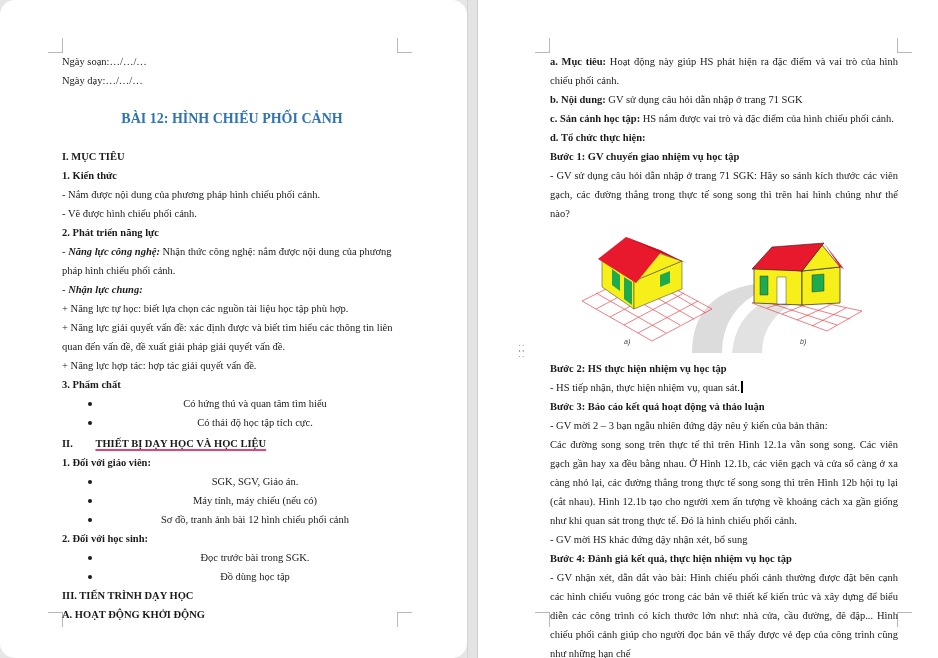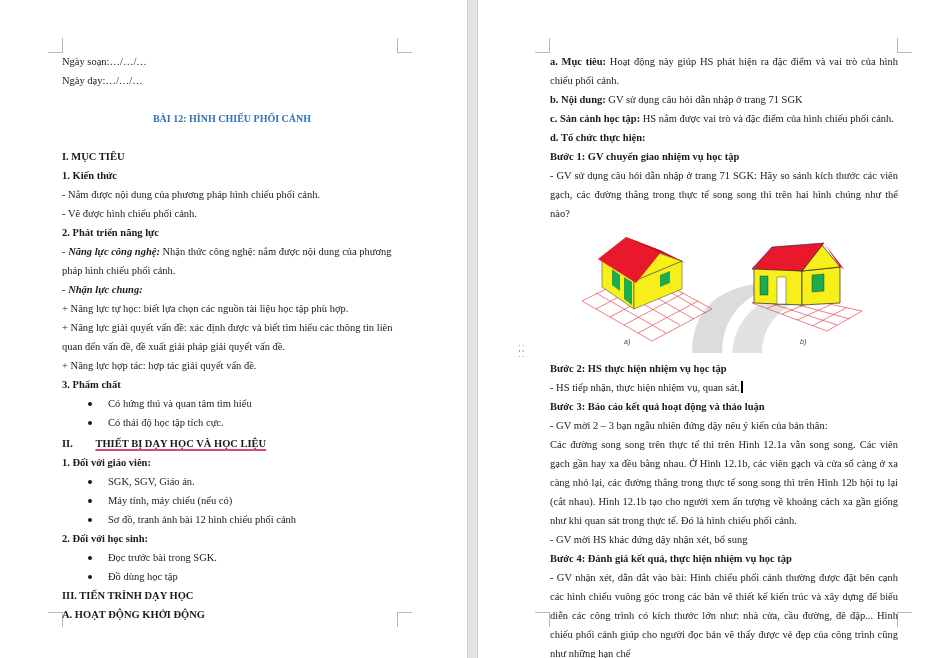--- a/index.html
+++ b/index.html
@@ -6,46 +6,46 @@
   body {
     width: 938px; height: 658px; overflow: hidden;
     background: #e6e6e6;
     position: relative;
     font-family: "Liberation Serif", "DejaVu Serif", serif;
     color: #1a1a1a;
   }
   .page {
     position: absolute; top: 0; height: 658px; background: #ffffff;
   }
-  #page-left { left: 0; width: 467px; }
+  #page-left { left: 0; width: 467px; border-radius: 15px; }
   #page-right { left: 478px; width: 460px; }
   .gap {
     position: absolute; left: 467px; top: 0; width: 11px; height: 658px;
     background: #e3e3e3; border-left: 1px solid #d4d4d4; border-right: 1px solid #cfcfcf;
     box-sizing: border-box;
   }
   .corner { position: absolute; width: 14px; height: 14px; border-color: #b8b8b8; border-style: solid; border-width: 0; }
   .c-tl { border-right-width: 1px; border-bottom-width: 1px; }
   .c-tr { border-left-width: 1px; border-bottom-width: 1px; }
   .c-bl { border-right-width: 1px; border-top-width: 1px; }
   .c-br { border-left-width: 1px; border-top-width: 1px; }
 
   .content { position: absolute; font-size: 10.5px; line-height: 19px; }
   #left-content { left: 62px; top: 52px; width: 340px; }
   #right-content { left: 550px; top: 52px; width: 348px; text-align: justify; }
 
   p { margin: 0; }
   .title {
     color: #2e74b5; font-weight: bold; text-align: center;
-    margin-top: 19px; margin-bottom: 19px; font-size: 10px;
+    margin-top: 19px; margin-bottom: 19px; font-size: 14px;
   }
   .h1 { font-weight: bold; margin-top: 0; }
   .h2 { font-weight: bold; }
   .ital { font-style: italic; font-weight: bold; text-align: center; }
-  ul.bul { list-style: none; margin: 0; padding: 0 0 0 26px; }
+  ul.bul { list-style: none; margin: 0; padding: 0 0 0 26px; text-align: center; }
   ul.bul li { position: relative; padding-left: 20px; line-height: 19px; }
   ul.bul li::before {
     content: ""; position: absolute; left: 0; top: 8px;
     width: 4px; height: 4px; border-radius: 50%; background: #1a1a1a;
   }
   .squiggle { text-decoration: underline; text-decoration-color: #e0457a; text-decoration-thickness: 1.5px; text-underline-offset: 2px; margin-left: 20px; }
   .figure {
     position: relative; width: 300px; height: 122px; margin: 8px 0 6px 22px;
     background: #ffffff;
   }

